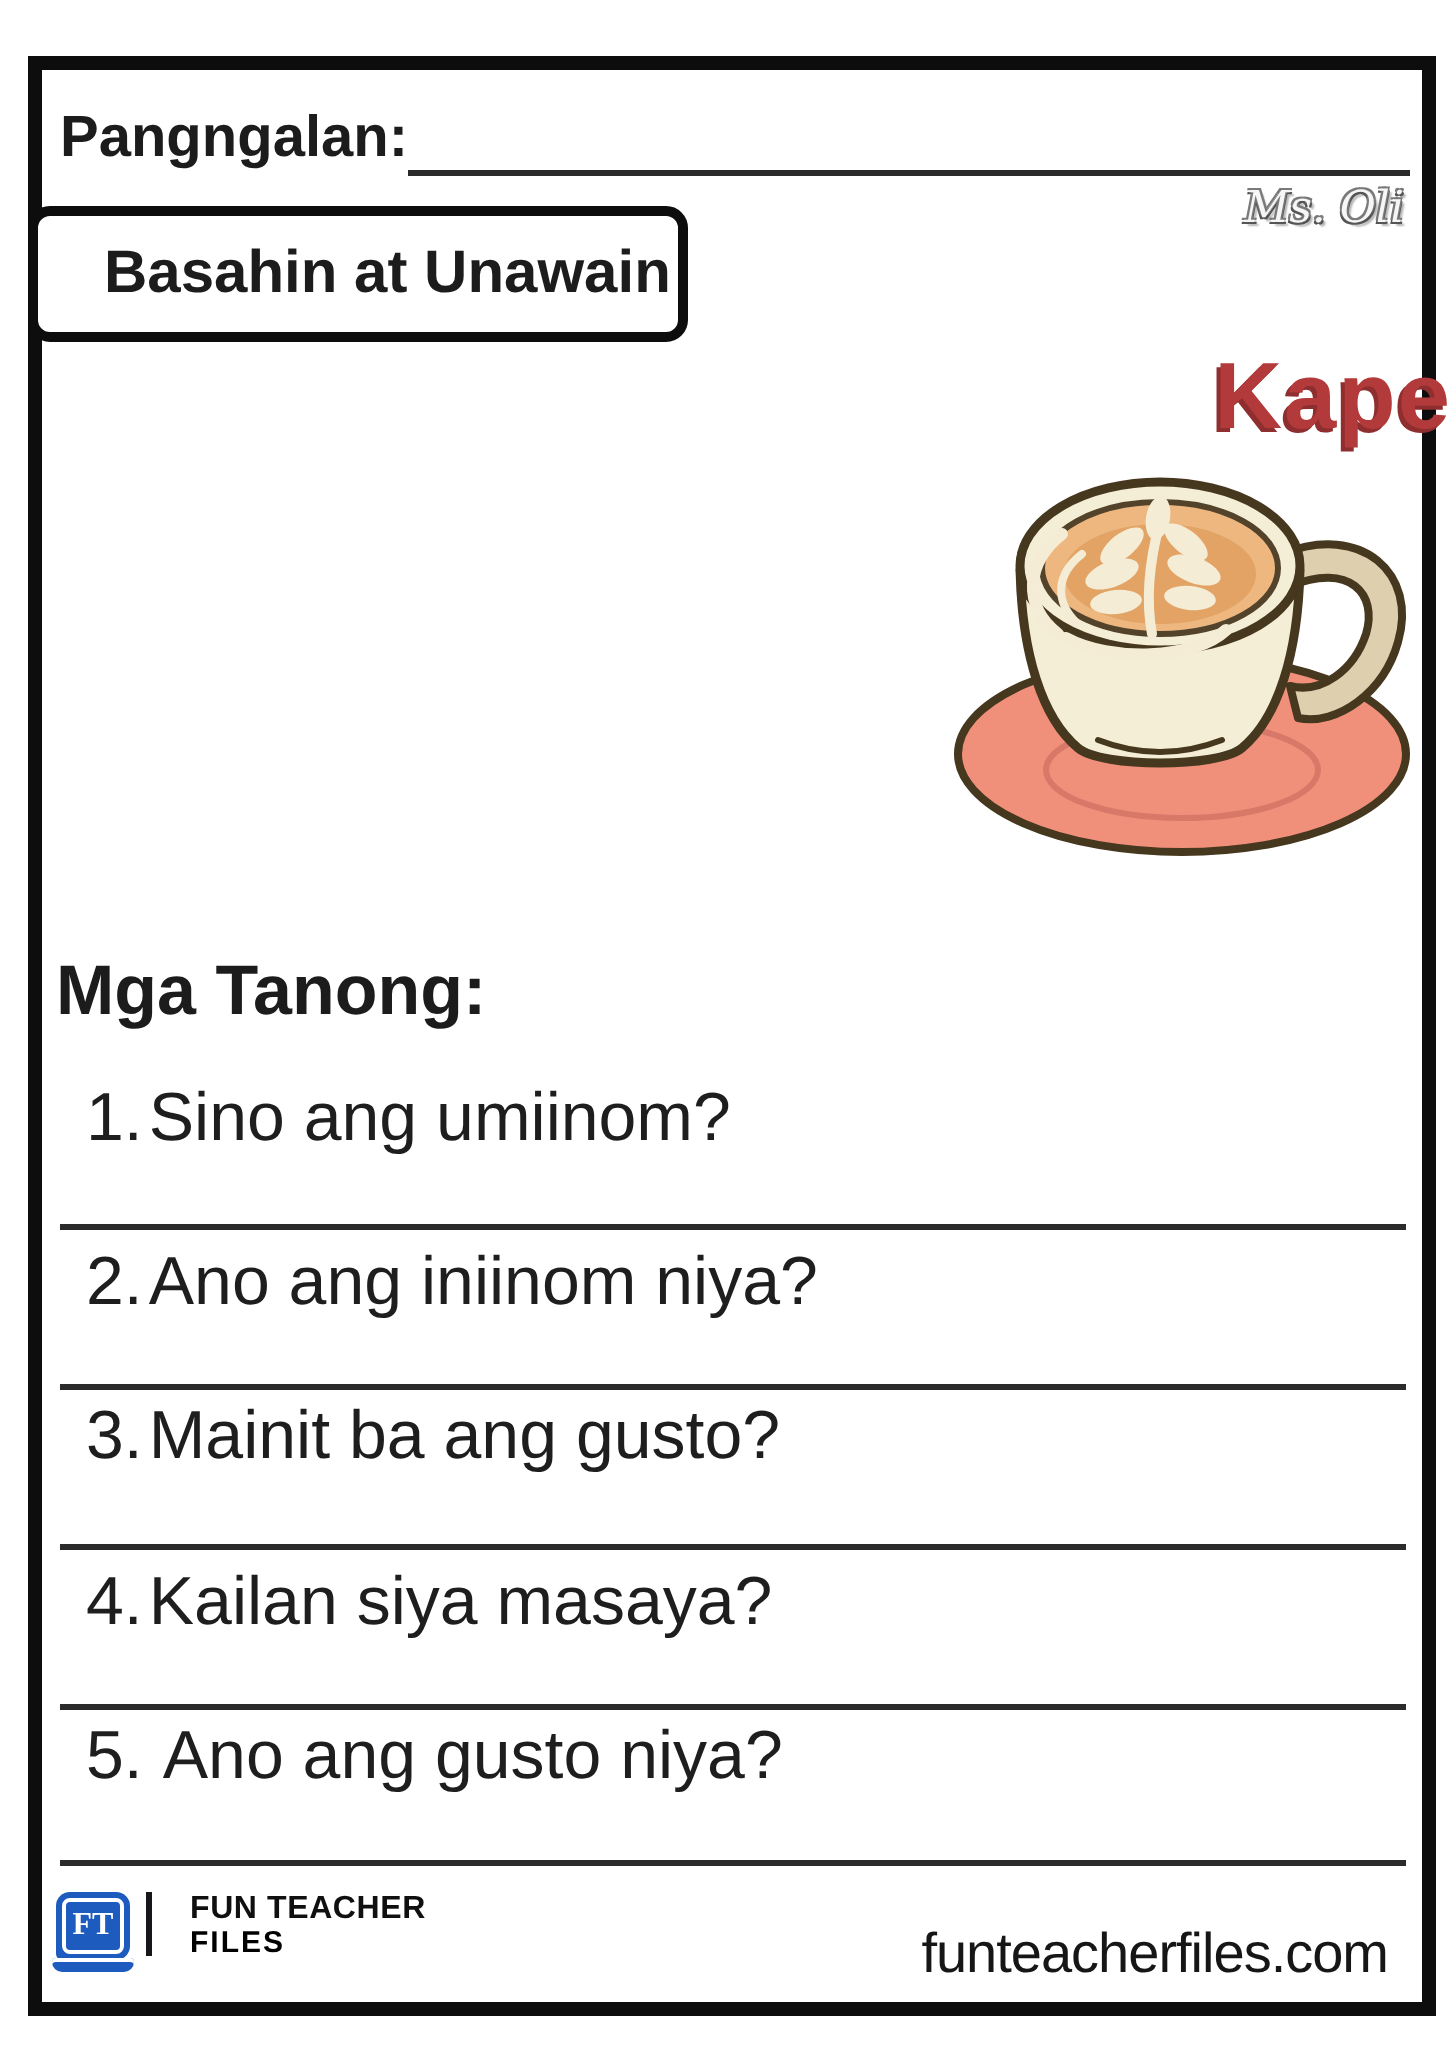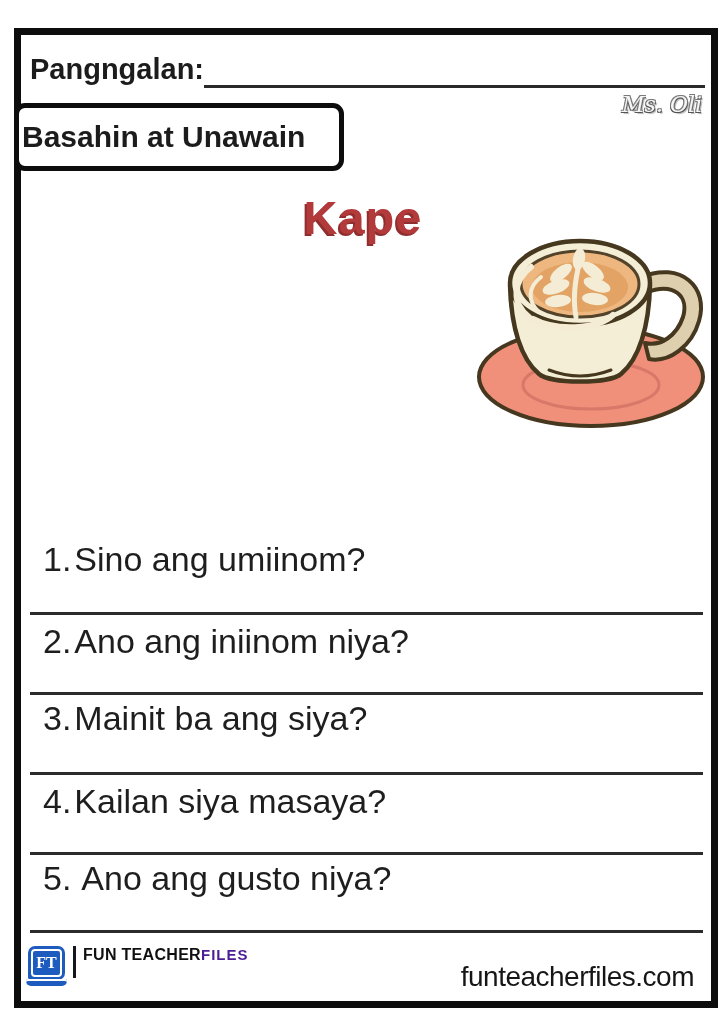--- a/index.html
+++ b/index.html
@@ -21,26 +21,26 @@
   .signature{
     position:absolute; left:430px; top:92px; width:272px; text-align:right;
     font-family:"DejaVu Serif",serif; font-style:italic; font-size:22px;
     color:#f6f6f6;
     text-shadow:-1px -1px 0 #7a7a7a, 1px -1px 0 #7a7a7a, -1px 1px 0 #555, 1px 1px 0 #555, 2px 2px 1px #b5b5b5;
   }
   
   .section-box{
     position:absolute; left:14px; top:103px; width:330px; height:68px;
     border:5px solid #0d0d0d; border-radius:11px; background:#fff;
-    box-sizing:border-box; display:flex; align-items:center; padding-left:3px;
+    box-sizing:border-box; display:flex; align-items:center; padding-left:33px;
     font-size:30px; font-weight:bold; white-space:nowrap;
   }
   
   .story-title{
-    position:absolute; left:0; top:192px; width:726px; text-align:center;
+    position:absolute; left:0; top:172px; width:726px; text-align:right;
     font-size:47px; line-height:52px; font-weight:bold; color:#b23a3a;
     letter-spacing:1px; text-shadow:-2px 2px 0 #8f2e2e;
   }
   
   .story{position:absolute; left:30px; top:261px;}
   .story-line{font-size:34px; line-height:40px; letter-spacing:.2px; color:#202020; white-space:nowrap;}
   
   .coffee{position:absolute; left:463px; top:227px; width:250px; height:215px;}
   
   .q-heading{position:absolute; left:28px; top:476px; font-size:35px; font-weight:bold; white-space:nowrap;}
@@ -57,23 +57,23 @@
     position:absolute; left:3px; top:3px; right:3px; bottom:3px;
     border:2px solid #ffffff; border-radius:4px;
     display:flex; align-items:center; justify-content:center;
     font-family:"Liberation Serif",serif; font-weight:bold; font-size:16px; color:#ffffff;
   }
   .book-lip{
     position:absolute; left:-2px; bottom:-6px; width:41px; height:7px;
     background:#1e5bbf; border-radius:2px 2px 5px 5px; box-shadow:inset 0 2px 0 #ffffff;
   }
   .logo-divider{width:3px; height:32px; background:#15171a; margin-left:3px;}
-  .logo-text{display:flex; flex-direction:row; justify-content:flex-start; margin-left:2px;}
+  .logo-text{display:flex; flex-direction:column; justify-content:flex-start; margin-left:14px;}
   .logo-line1{font-size:16px; font-weight:800; letter-spacing:.3px; color:#101010; line-height:17px; white-space:nowrap;}
-  .logo-line2{font-size:15px; font-weight:800; letter-spacing:1px; color:#4c1d95; line-height:17px;}
+  .logo-line2{font-size:15px; font-weight:800; letter-spacing:1px; color:#000000; line-height:17px;}
   .website{
     position:absolute; right:32px; top:961px; font-size:28px; 
     color:#161616; letter-spacing:-0.5px; white-space:nowrap;
   }
 </style>
 </head>
 <body>
 
 <div class="page">
   <div class="frame"></div>
@@ -116,33 +116,34 @@
       <ellipse cx="116" cy="32" rx="6" ry="11" transform="rotate(10 116 32)"></ellipse>
       <ellipse cx="98" cy="46" rx="13" ry="6" transform="rotate(-38 98 46)"></ellipse>
       <ellipse cx="93" cy="60" rx="14" ry="6.5" transform="rotate(-20 93 60)"></ellipse>
       <ellipse cx="95" cy="74" rx="13" ry="6" transform="rotate(-6 95 74)"></ellipse>
       <ellipse cx="130" cy="44" rx="13" ry="6" transform="rotate(38 130 44)"></ellipse>
       <ellipse cx="134" cy="58" rx="14" ry="6.5" transform="rotate(20 134 58)"></ellipse>
       <ellipse cx="132" cy="72" rx="13" ry="6" transform="rotate(6 132 72)"></ellipse>
     </g>
   </svg>
 
+  <div class="q-heading">Mga Tanong:</div>
 
   <div class="q-row" style="top:536px">
     <span class="q-num">1.</span><span class="q-text">Sino ang umiinom?</span>
   </div>
   <div class="answer-line" style="top:612px"></div>
 
   <div class="q-row" style="top:618px">
     <span class="q-num">2.</span><span class="q-text">Ano ang iniinom niya?</span>
   </div>
   <div class="answer-line" style="top:692px"></div>
 
   <div class="q-row" style="top:695px">
-    <span class="q-num">3.</span><span class="q-text">Mainit ba ang siya?</span>
+    <span class="q-num">3.</span><span class="q-text">Mainit ba ang gusto?</span>
   </div>
   <div class="answer-line" style="top:772px"></div>
 
   <div class="q-row" style="top:778px">
     <span class="q-num">4.</span><span class="q-text">Kailan siya masaya?</span>
   </div>
   <div class="answer-line" style="top:852px"></div>
 
   <div class="q-row q5" style="top:855px">
     <span class="q-num">5.</span><span class="q-text">Ano ang gusto niya?</span>

